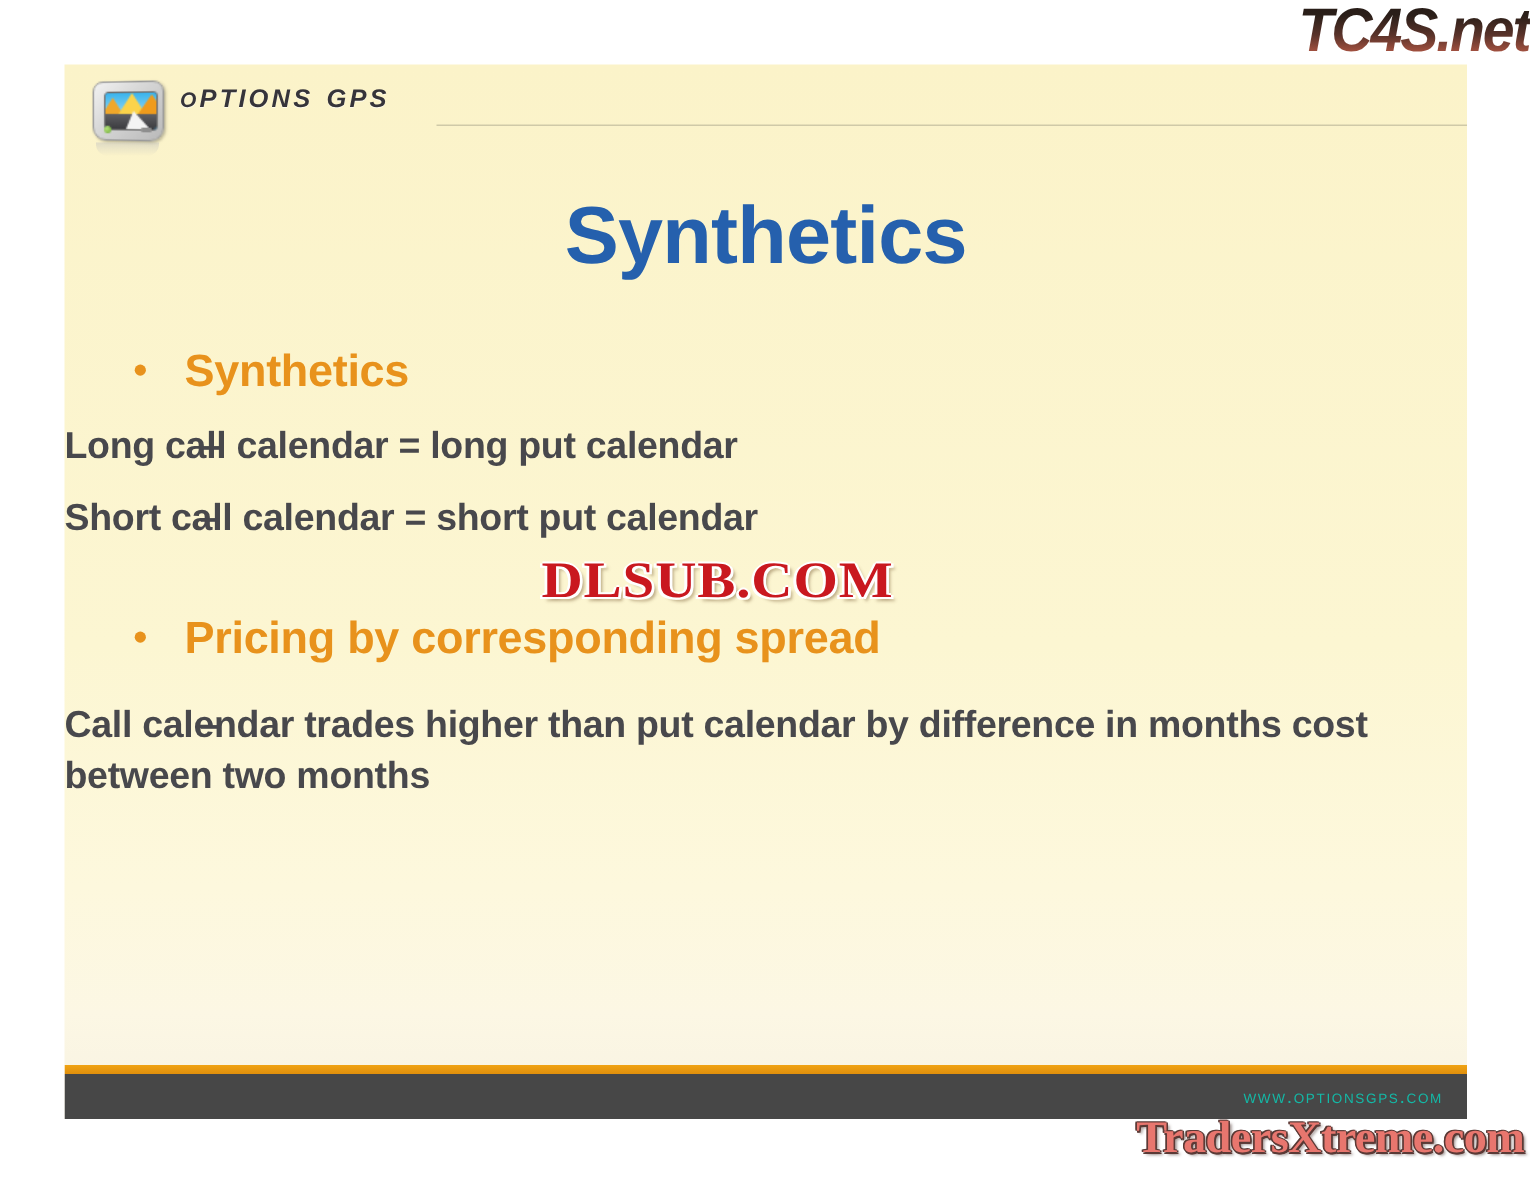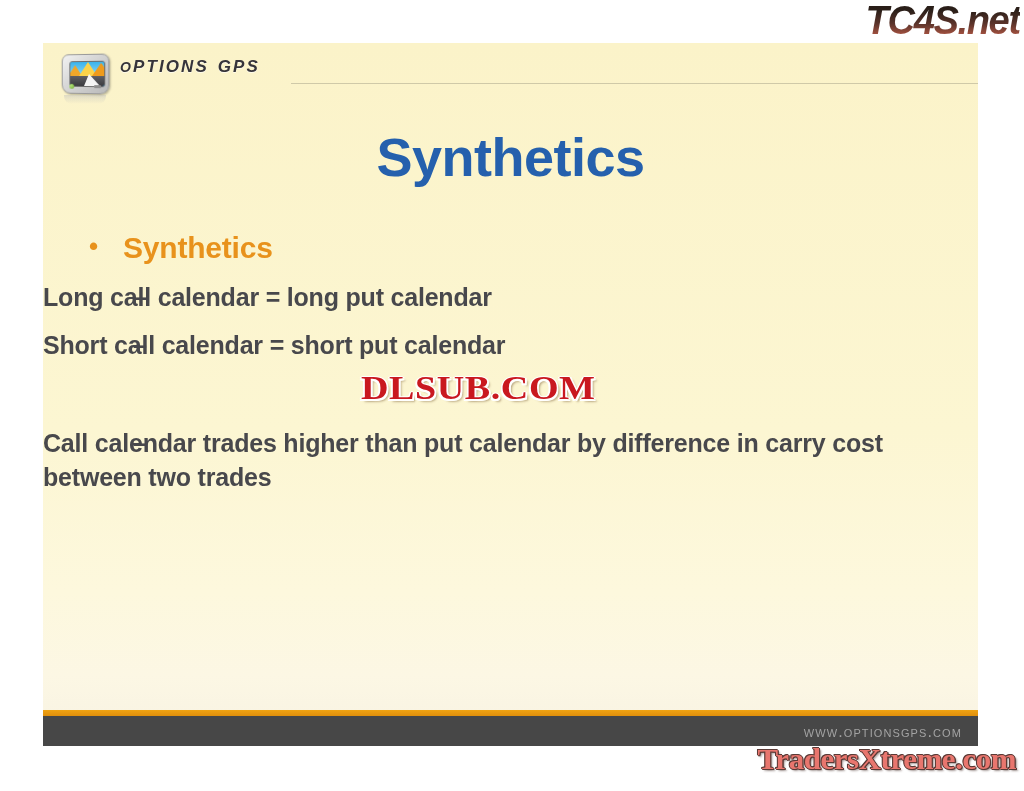--- a/index.html
+++ b/index.html
@@ -254,23 +254,23 @@
     top: 673px;
     width: 935px;
     height: 30px;
     background: #474747;
   }
   #footer-url {
     position: absolute;
     right: 16px;
     top: 7px;
     font-family: "Liberation Sans", sans-serif;
-    font-size: 16px;
+    font-size: 13px;
     letter-spacing: 1.1px;
-    color: #a3a3a3;
+    color: #14b8a6;
     font-variant: small-caps;
     text-transform: lowercase;
     white-space: nowrap;
   }
 
   
   #tradersxtreme-watermark {
     position: absolute;
     right: 8px;
     bottom: 16px;
@@ -330,24 +330,25 @@
     <div class="sp-1"></div>
 
     <div class="bullet-l2">Long call calendar = long put calendar</div>
 
     <div class="sp-4"></div>
 
     <div class="bullet-l2">Short call calendar = short put calendar</div>
 
     <div class="sp-3"></div>
 
+    <div class="bullet-l1">Pricing by corresponding spread</div>
 
     <div class="sp-2"></div>
 
-    <div class="bullet-l2">Call calendar trades higher than put calendar by difference in carry cost  between two trades</div>
+    <div class="bullet-l2">Call calendar trades higher than put calendar by difference in months cost  between two months</div>
 
     <div class="sp-3"></div>
 
   </div>
 
   <div id="dlsub-watermark">DLSUB.COM</div>
 
   <div id="footer-stripe"></div>
   <div id="footer-bar">
     <div id="footer-url">www.OptionsGPS.com</div>

